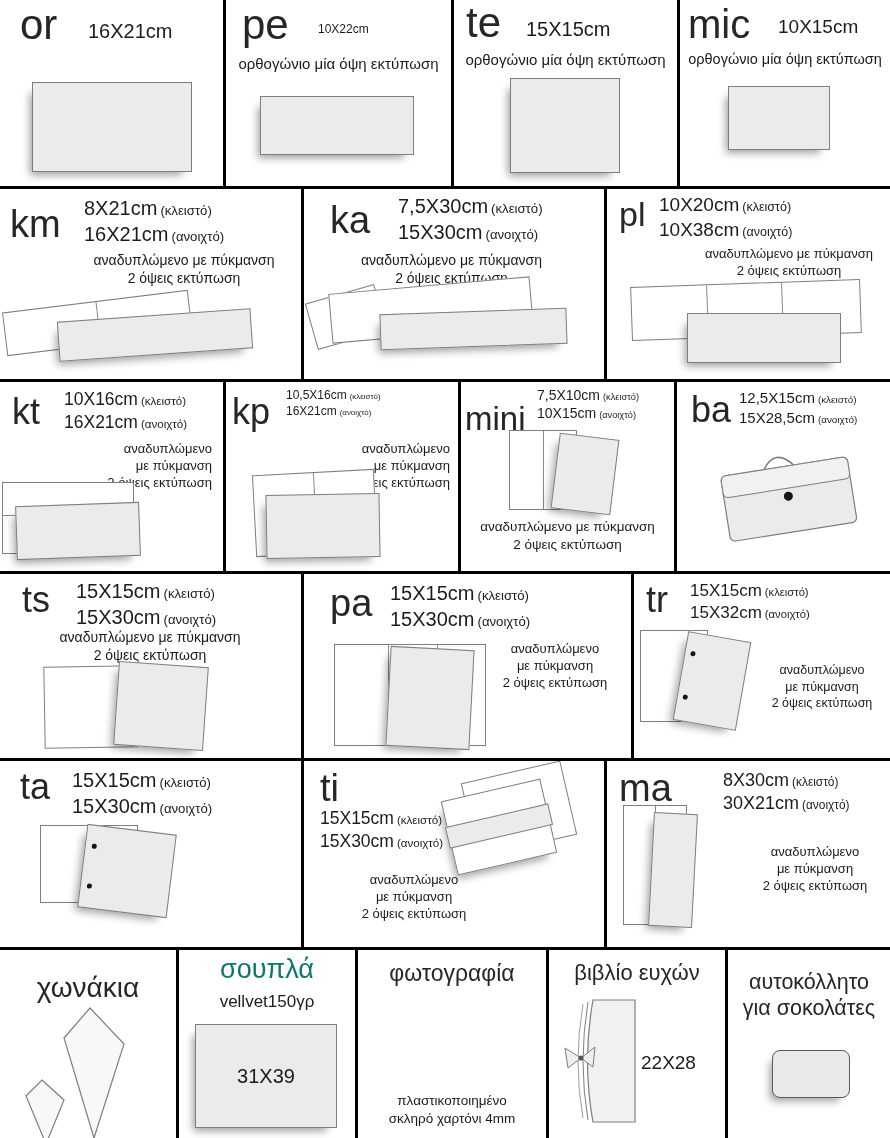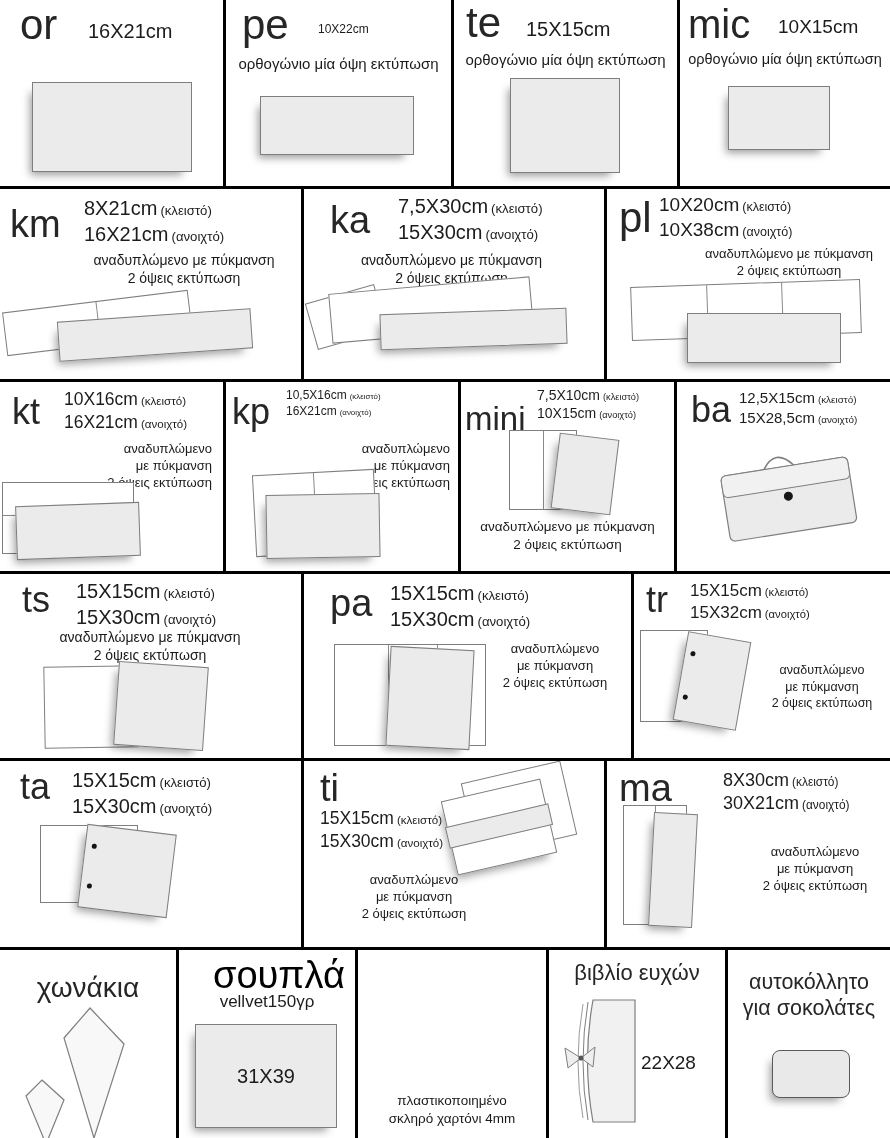--- a/index.html
+++ b/index.html
@@ -97,21 +97,21 @@
         <div>2 όψεις εκτύπωση</div>
       </div>
       <div class="abs" style="left:0;top:0;width:297px;height:187px">
         <div class="panel" style="left:6px;top:104px;width:70px;height:46px;transform:rotate(-16deg)"></div>
         <div class="panel" style="left:26px;top:96px;width:200px;height:48px;transform:rotate(-5deg)"></div>
         <div class="panel gray sh" style="left:76px;top:122px;width:185px;height:34px;transform:rotate(-2deg)"></div>
       </div>
     </div>
 
     <div class="cell" style="flex:1 1 289px;border-right-width:0">
-      <div class="abs code" style="left:12px;top:8px;font-size:42px">pl</div>
+      <div class="abs code" style="left:12px;top:8px;font-size:34px">pl</div>
       <div class="abs" style="left:52px;top:4px;font-size:19px">
         <div class="szline"><span class="szv">10X20cm</span><span class="szn">(κλειστό)</span></div>
         <div class="szline"><span class="szv">10X38cm</span><span class="szn">(ανοιχτό)</span></div>
       </div>
       <div class="abs desc ctr" style="left:92px;top:56px;width:180px;font-size:13px">
         <div>αναδυπλώμενο με πύκμανση</div>
         <div>2 όψεις εκτύπωση</div>
       </div>
       <div class="abs" style="left:0;top:0;width:286px;height:187px">
         <div class="panel" style="left:24px;top:94px;width:228px;height:52px;transform:rotate(-2deg)">
@@ -320,28 +320,29 @@
       <div class="abs ctr" style="left:0;top:22px;width:100%;font-size:28px;color:#262626">χωνάκια</div>
       <div class="abs" style="left:12px;top:54px">
         <svg width="150" height="142" viewBox="0 0 150 142">
           <polygon points="78,4 112,40 82,134 52,34" fill="#f8f8f8" stroke="#7e7e7e" stroke-width="1.2"></polygon>
           <polygon points="30,76 52,96 34,140 14,92" fill="#f8f8f8" stroke="#7e7e7e" stroke-width="1.2"></polygon>
         </svg>
       </div>
     </div>
 
     <div class="cell" style="flex:0 0 176px">
-      <div class="abs ctr" style="left:12px;top:4px;width:100%;font-size:38px;color:#000000">σουπλά</div>
+      <div class="abs ctr" style="left:0;top:4px;width:100%;font-size:27px;color:#0f766e">σουπλά</div>
       <div class="abs ctr" style="left:0;top:42px;width:100%;font-size:17px">vellvet150γρ</div>
       <div class="abs panel gray sh" style="left:16px;top:74px;width:140px;height:102px;display:flex;align-items:center;justify-content:center">
         <span style="font-size:20px">31X39</span>
       </div>
     </div>
 
     <div class="cell" style="flex:0 0 188px">
+      <div class="abs ctr" style="left:0;top:10px;width:100%;font-size:23px;color:#262626">φωτογραφία</div>
       <div class="abs desc ctr" style="left:0;top:142px;width:100%;font-size:13.5px">
         <div>πλαστικοποιημένο</div>
         <div>σκληρό χαρτόνι 4mm</div>
       </div>
     </div>
 
     <div class="cell" style="flex:0 0 176px">
       <div class="abs ctr" style="left:0;top:10px;width:100%;font-size:22px;color:#262626">βιβλίο ευχών</div>
       <div class="abs" style="left:8px;top:40px">
         <svg width="86" height="148" viewBox="0 0 86 148">

